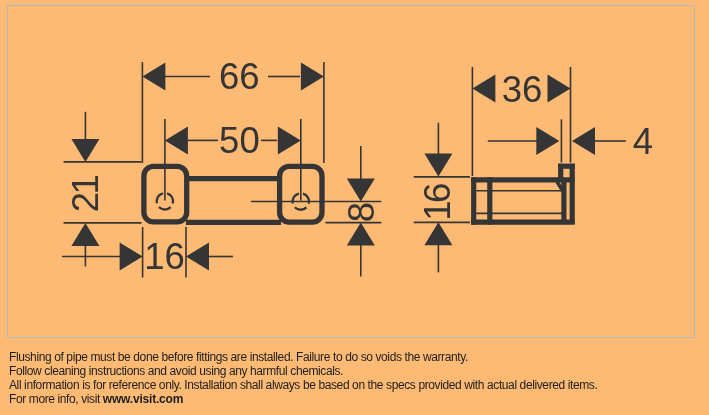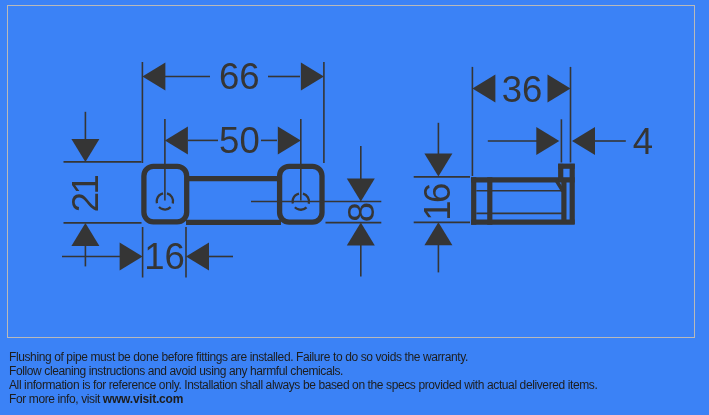--- a/index.html
+++ b/index.html
@@ -1,16 +1,16 @@
 <!DOCTYPE html>
 <html><head>
 <meta charset="utf-8">
 <style>
 html,body{margin:0;padding:0;background:#fff;}
-#page{position:relative;width:709px;height:415px;background:#3b82f6;overflow:hidden;
+#page{position:relative;width:709px;height:415px;background:#fdba74;overflow:hidden;
   font-family:"Liberation Sans",sans-serif;}
 #frame{position:absolute;left:7px;top:5px;width:685.5px;height:330.5px;border:1px solid #b9b9b9;}
 #notes{position:absolute;left:9px;top:349.5px;width:690px;color:#1d1d1d;
   font-size:12px;line-height:14.2px;letter-spacing:-0.39px;}
 #notes b{letter-spacing:-0.2px;}
 svg{position:absolute;left:0;top:0;}
 </style>
 </head>
 <body>
 <div id="page">

